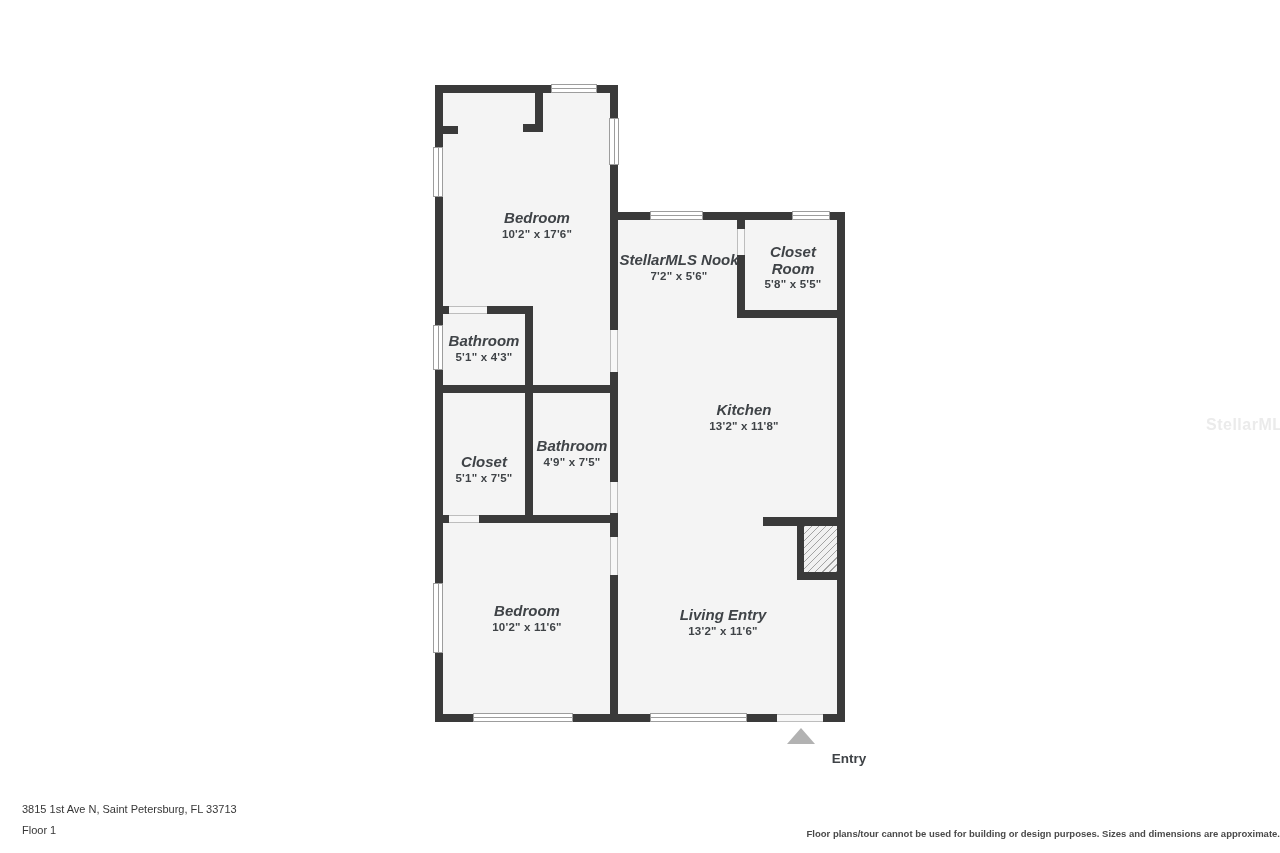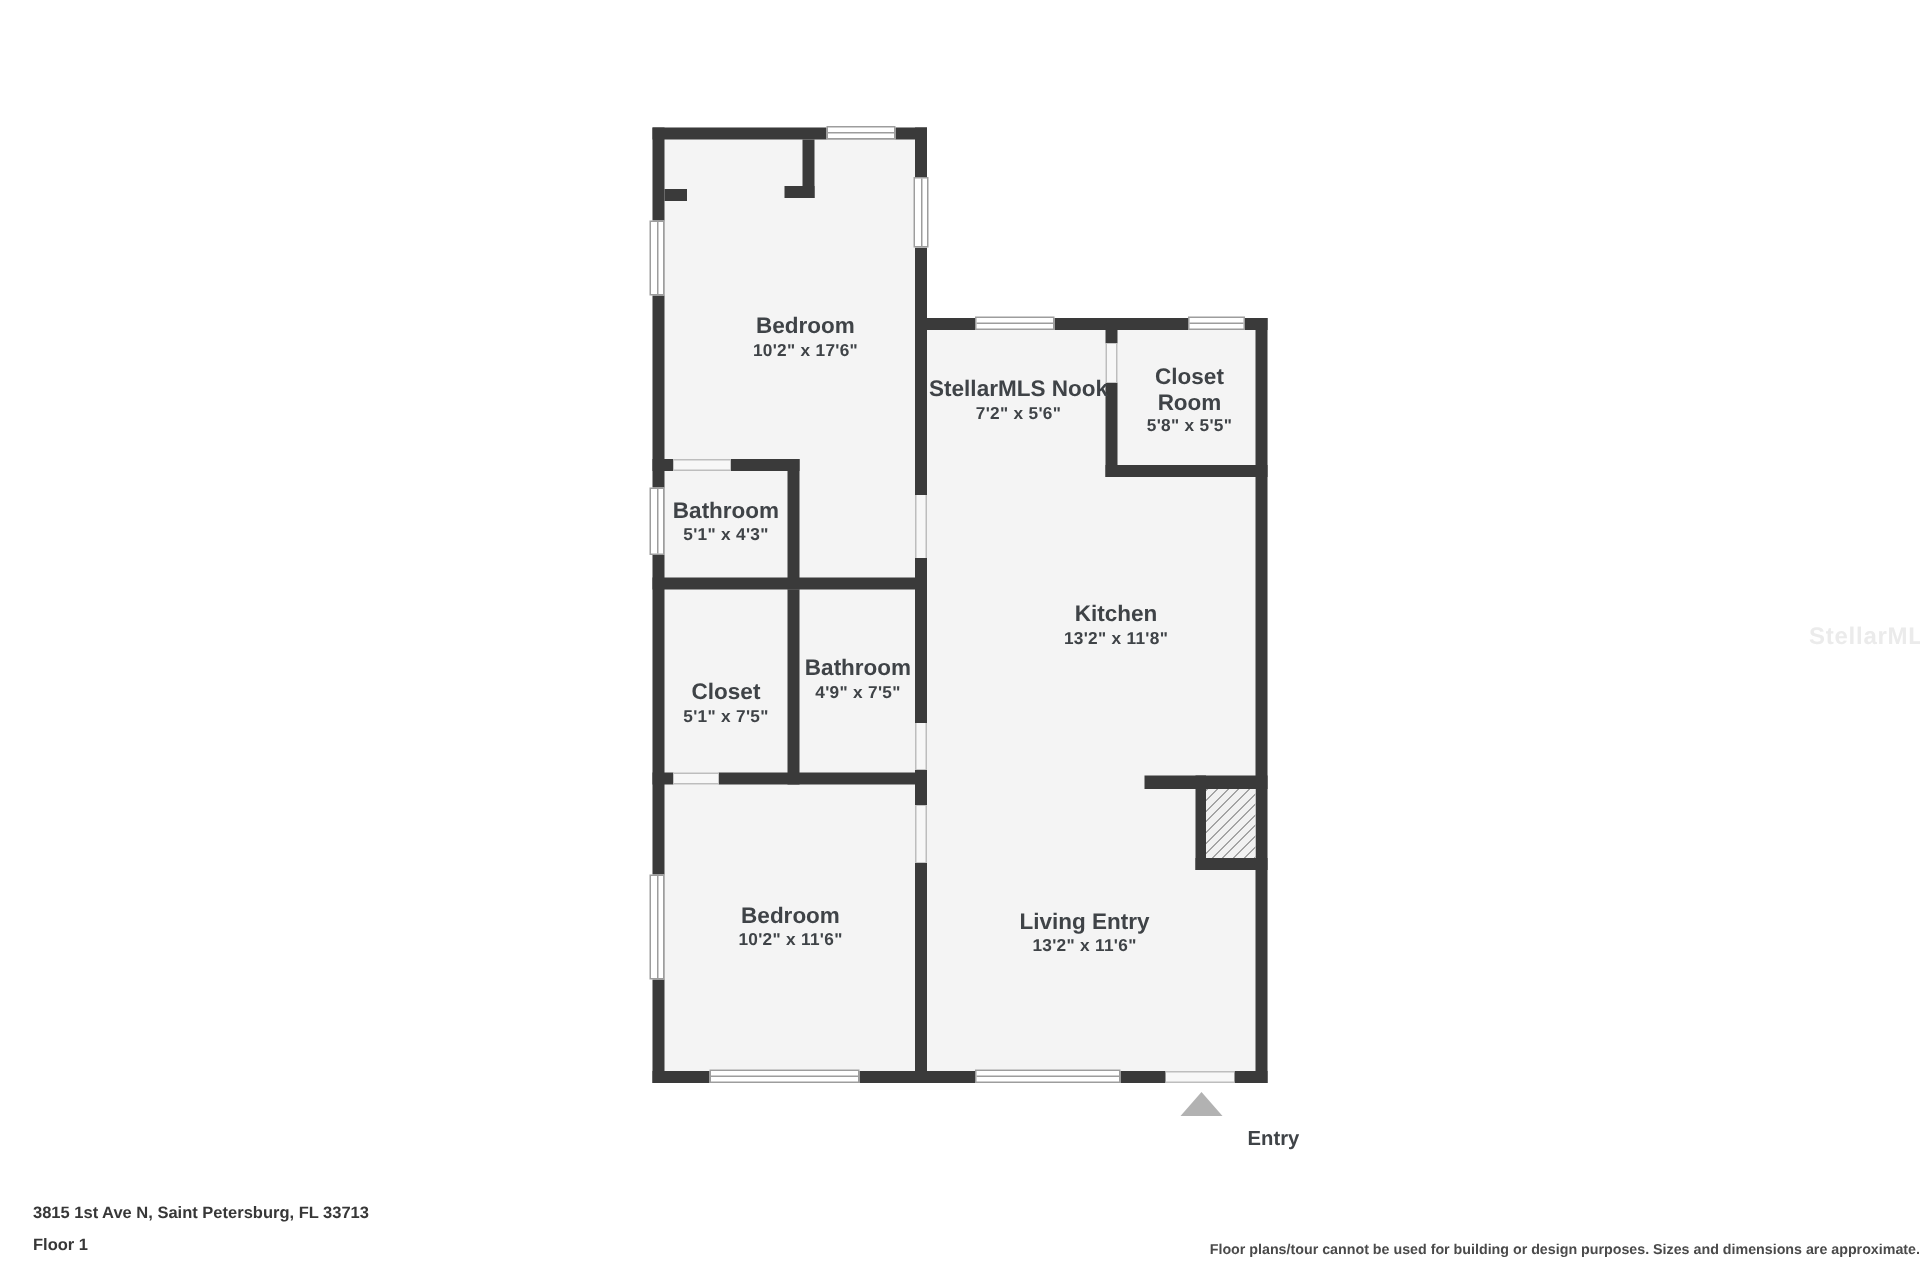--- a/index.html
+++ b/index.html
@@ -13,30 +13,30 @@
     background-image:linear-gradient(#9d9d9d,#9d9d9d);background-size:100% 1px;
     background-position:center;background-repeat:no-repeat;}
   .window-v{position:absolute;background:#ffffff;border:1px solid #9d9d9d;box-sizing:border-box;
     background-image:linear-gradient(#9d9d9d,#9d9d9d);background-size:1px 100%;
     background-position:center;background-repeat:no-repeat;}
   .door-v{position:absolute;background:#f7f7f7;border-left:1px solid #bdbdbd;border-right:1px solid #bdbdbd;box-sizing:border-box;}
   .door-h{position:absolute;background:#f7f7f7;border-top:1px solid #bdbdbd;border-bottom:1px solid #bdbdbd;box-sizing:border-box;}
   .fireplace-hatch{position:absolute;
     background:repeating-linear-gradient(135deg,#a3a3a3 0 1px,rgba(0,0,0,0) 1px 5px),#f1f1f1;}
   .room-label{position:absolute;transform:translateX(-50%);text-align:center;color:#3f4347;white-space:nowrap;}
-  .room-name{font-size:15px;font-weight:700;line-height:18px;}
+  .room-name{font-size:15px;font-weight:700;line-height:18px;font-style:italic;}
   .room-name.wrap{white-space:normal;width:86px;line-height:17px;margin:0 auto;}
   .room-dims{font-size:11.5px;font-weight:700;line-height:15px;letter-spacing:0.2px;}
   .entry-arrow{position:absolute;left:787px;top:728px;width:0;height:0;
     border-left:14px solid transparent;border-right:14px solid transparent;
     border-bottom:16px solid #b2b2b2;}
   .entry-label{position:absolute;left:849px;top:751px;transform:translateX(-50%);
     font-size:13.5px;font-weight:700;color:#3f4347;}
-  .addr{position:absolute;left:22px;top:803px;font-size:11px;font-weight:700;color:#373737;}
-  .floorno{position:absolute;left:22px;top:824px;font-size:11px;font-weight:700;color:#373737;}
+  .addr{position:absolute;left:22px;top:803px;font-size:11px;font-weight:400;color:#373737;}
+  .floorno{position:absolute;left:22px;top:824px;font-size:11px;font-weight:400;color:#373737;}
   .disclaimer{position:absolute;left:0;right:0;top:828px;text-align:right;
     font-size:9.5px;font-weight:700;color:#4a4a4a;}
   .watermark{position:absolute;left:1206px;top:416px;font-size:16px;font-weight:600;
     color:#ebebeb;letter-spacing:0.5px;}
 </style>
 </head>
 <body>
 
 <div class="floor" style="left:435px;top:85px;width:183px;height:637px"></div>
 <div class="floor" style="left:610px;top:212px;width:235px;height:510px"></div>

